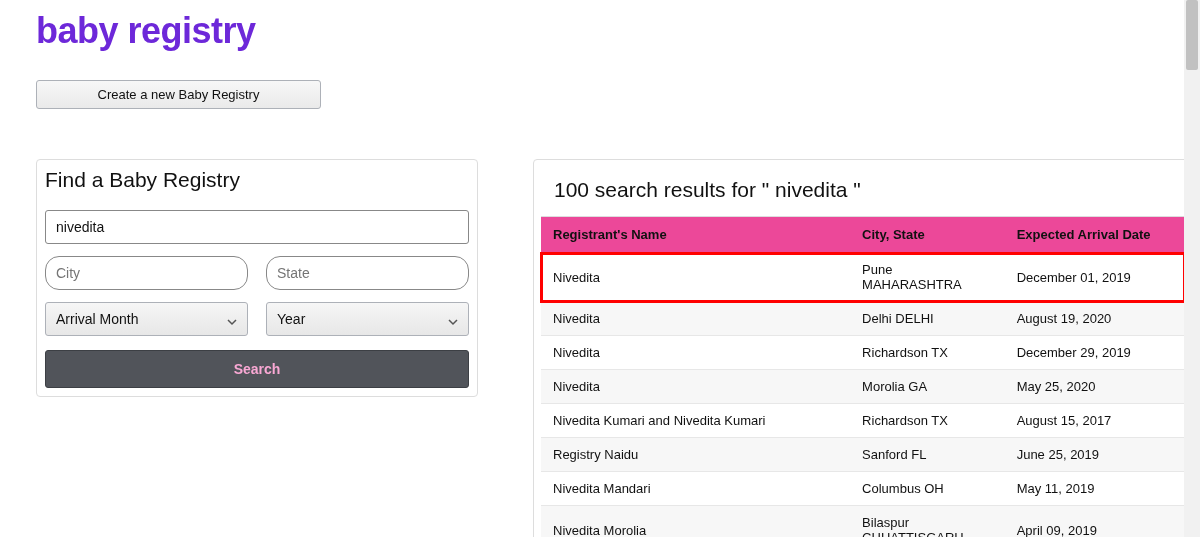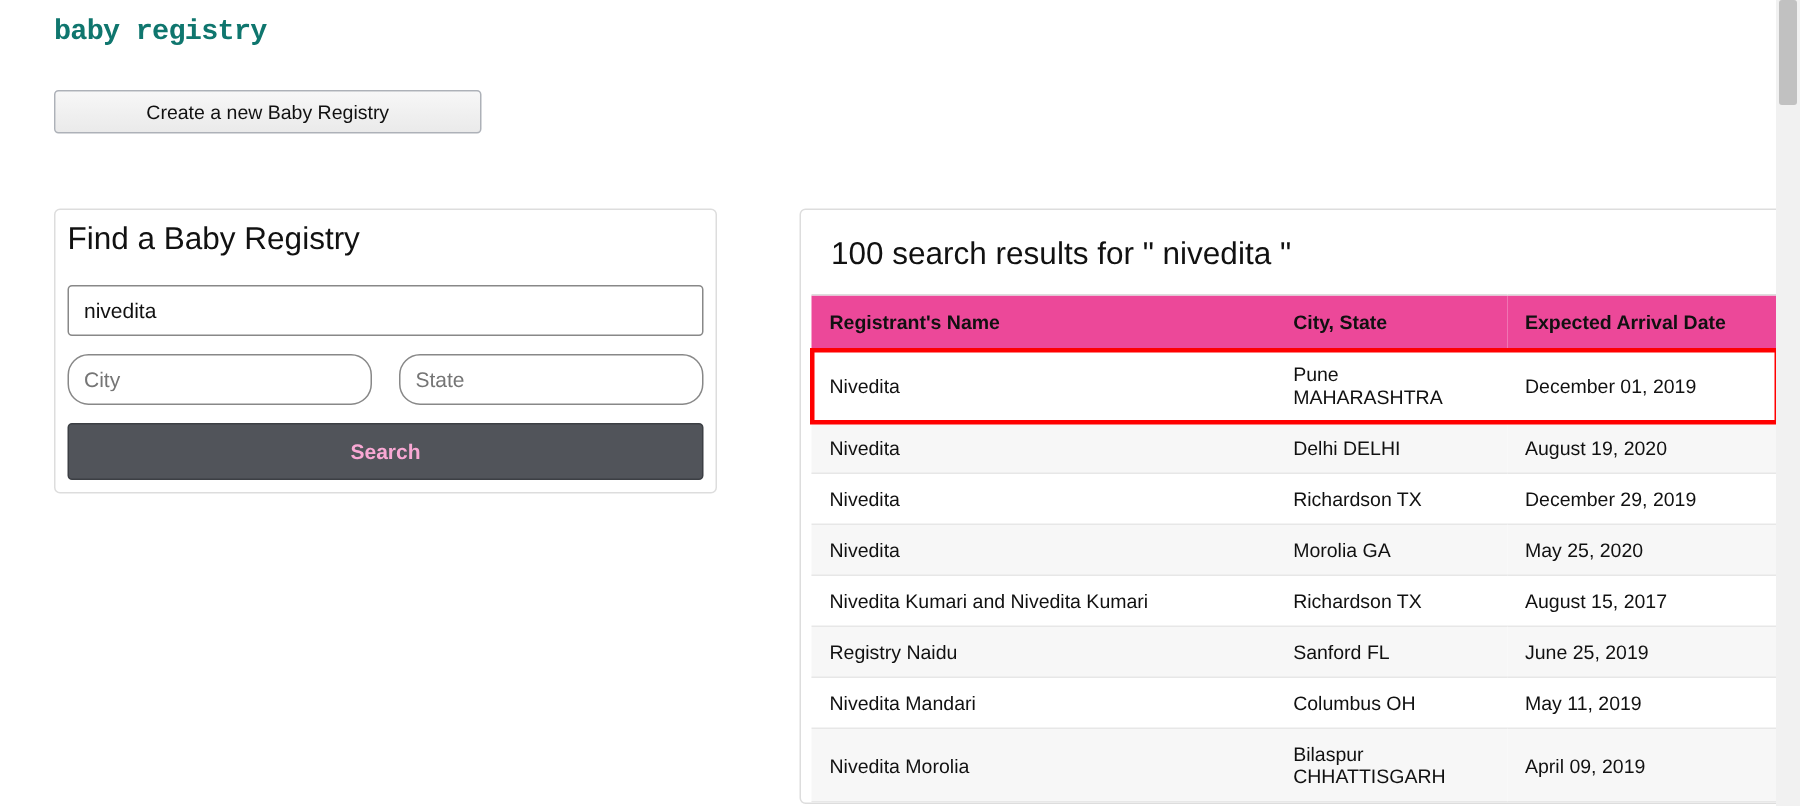--- a/index.html
+++ b/index.html
@@ -8,26 +8,25 @@
       padding: 0;
     }
     body {
       font-family: "Amazon Ember", Arial, sans-serif;
       color: #111;
       background: #fff;
       padding: 10px 36px;
       width: 1200px;
     }
     .page-title {
-      font-size: 19px;
+      font-size: 36px;
       font-weight: 700;
-      color: #0f766e;
+      color: #6d28d9;
       margin-bottom: 28px;
       letter-spacing: -0.5px;
-      font-family: Liberation Mono, monospace;
     }
     .create-btn {
       background: linear-gradient(to bottom, #f7f7f7, #eaeaea);
       border: 1px solid #adb1b8;
       border-radius: 3px;
       padding: 6px 0;
       width: 285px;
       text-align: center;
       font-size: 13px;
       color: #111;
@@ -182,20 +181,38 @@
   <div class="find-card">
     <h2 class="find-title">Find a Baby Registry</h2>
 
     <input class="name-input" type="text" value="nivedita" style="">
 
     <div class="row2">
       <input class="half-input" type="text" placeholder="City" style="">
       <input class="half-input" type="text" placeholder="State" style="">
     </div>
 
+    <div class="row3">
+      <div class="select">
+        <span>Arrival Month</span>
+        <span class="chev">
+          <svg viewBox="0 0 10 10">
+              <path d="M1 3 L5 7 L9 3" stroke="#555" stroke-width="1.5" fill="none"></path>
+            </svg>
+        </span>
+      </div>
+      <div class="select">
+        <span>Year</span>
+        <span class="chev">
+          <svg viewBox="0 0 10 10">
+              <path d="M1 3 L5 7 L9 3" stroke="#555" stroke-width="1.5" fill="none"></path>
+            </svg>
+        </span>
+      </div>
+    </div>
 
     <button class="search-btn">Search</button>
   </div>
 
   <div class="results-card">
     <h2 class="results-title">100 search results for " nivedita "</h2>
 
     <table>
       <thead>
         <tr>

